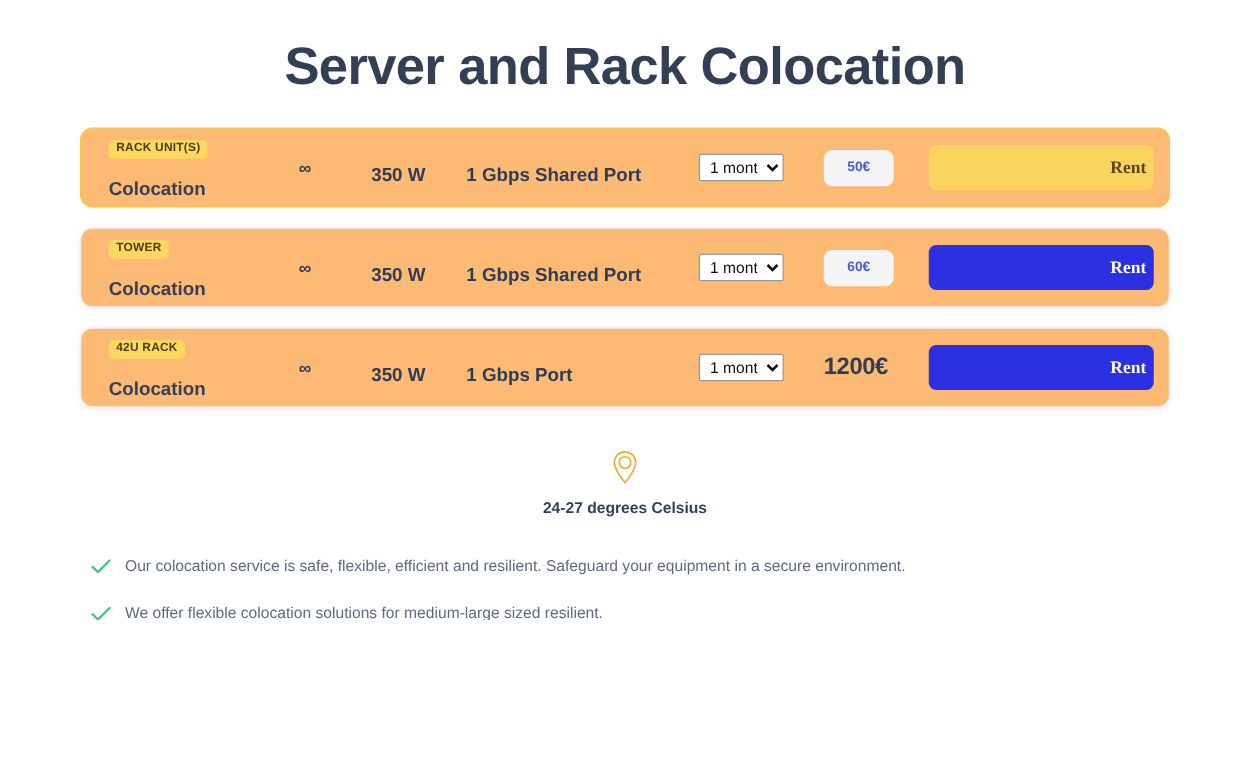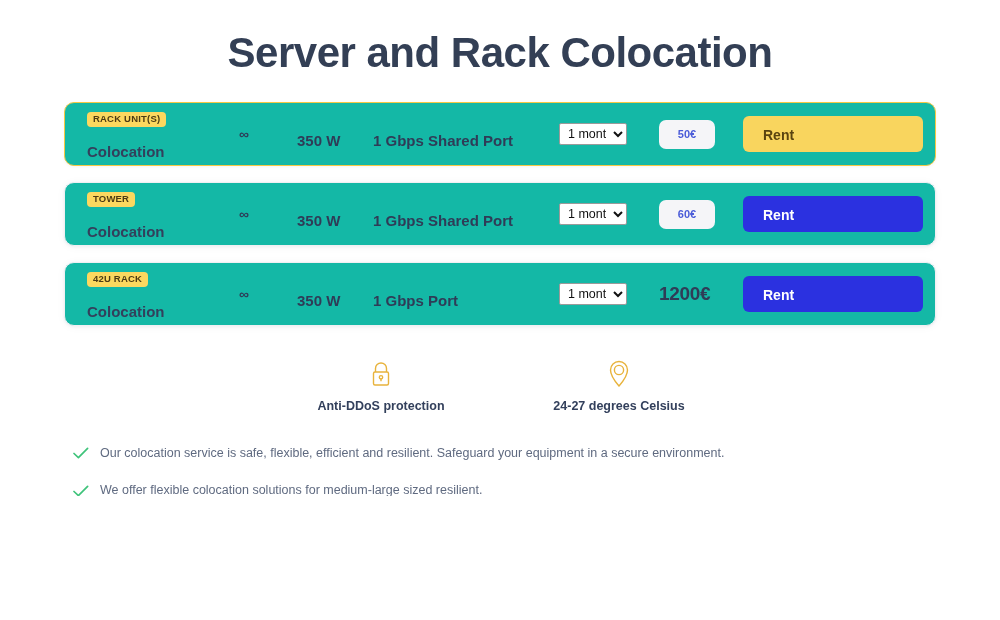--- a/index.html
+++ b/index.html
@@ -51,21 +51,21 @@
   .c-psu   { width: 76px;  flex: none; }
   .c-band  { width: 186px; flex: none; }
   .c-per   { width: 100px; flex: none; }
   .c-price { width: 84px;  flex: none; }
   .c-btn   { flex: 1 1 auto; }
 
   
   .card {
     display: flex;
     align-items: center;
-    background: #14b8a6;
+    background: #fdba74;
     border-radius: 10px;
     height: 64px;
     padding: 0 22px;
     margin-bottom: 16px;
     border: 1px solid #f0f0f3;
     box-shadow: 0 1px 3px rgba(40,50,90,0.06), 0 1px 10px rgba(40,50,90,0.04);
   }
   .card.highlight {
     border: 1px solid #f5c944;
     box-shadow: 0 1px 3px rgba(40,50,90,0.05);
@@ -132,27 +132,27 @@
     color: #2f3c57;
     letter-spacing: -0.3px;
   }
 
   .rent-btn {
     display: block;
     width: 180px;
     margin-left: auto;
     height: 36px;
     line-height: 36px;
-    text-align: left;
+    text-align: right;
     border-radius: 6px;
     font-size: 14px;
     font-weight: 700;
     border: none;
     cursor: pointer;
-    font-family: Liberation Sans, sans-serif;
+    font-family: Liberation Serif, serif;
     padding-left: 20px;
   }
   .rent-yellow { background: #f9d55e; color: #5a4410; }
   .rent-blue   { background: #2b31e0; color: #ffffff; }
 
   
   .features {
     display: flex;
     justify-content: center;
     gap: 68px;
@@ -241,29 +241,20 @@
             <button class="rent-btn rent-blue">Rent</button>
           </div>
         </div>
       </div>
 
   </div>
 
   <div class="features" id="features-container">
       <div class="feature">
         <svg class="feat-icon" width="34" height="34" viewBox="0 0 34 34" fill="none" stroke="#e8b33c" stroke-width="1.4">
-          <path d="M11.5 15 V11.5 a5.5 5.5 0 0 1 11 0 V15"></path>
-          <rect x="9.5" y="15" width="15" height="13" rx="1.5"></rect>
-          <circle cx="17" cy="20.3" r="1.7"></circle>
-          <line x1="17" y1="21.6" x2="17" y2="24.2"></line>
-        </svg>
-        <div class="feat-label">Anti-DDoS protection</div>
-      </div>
-      <div class="feature">
-        <svg class="feat-icon" width="34" height="34" viewBox="0 0 34 34" fill="none" stroke="#e8b33c" stroke-width="1.4">
           <path d="M17 4.5c-4.7 0-8.5 3.8-8.5 8.5 0 6.3 8.5 16 8.5 16s8.5-9.7 8.5-16c0-4.7-3.8-8.5-8.5-8.5z"></path>
           <circle cx="17" cy="13" r="4.6"></circle>
         </svg>
         <div class="feat-label">24-27 degrees Celsius</div>
       </div>
     </div>
 
   <div class="bullets" id="bullets-container">
       <div class="bullet">
         <svg class="check" viewBox="0 0 18 14" fill="none" stroke="#3ec37a" stroke-width="1.7" stroke-linecap="round" stroke-linejoin="round">

